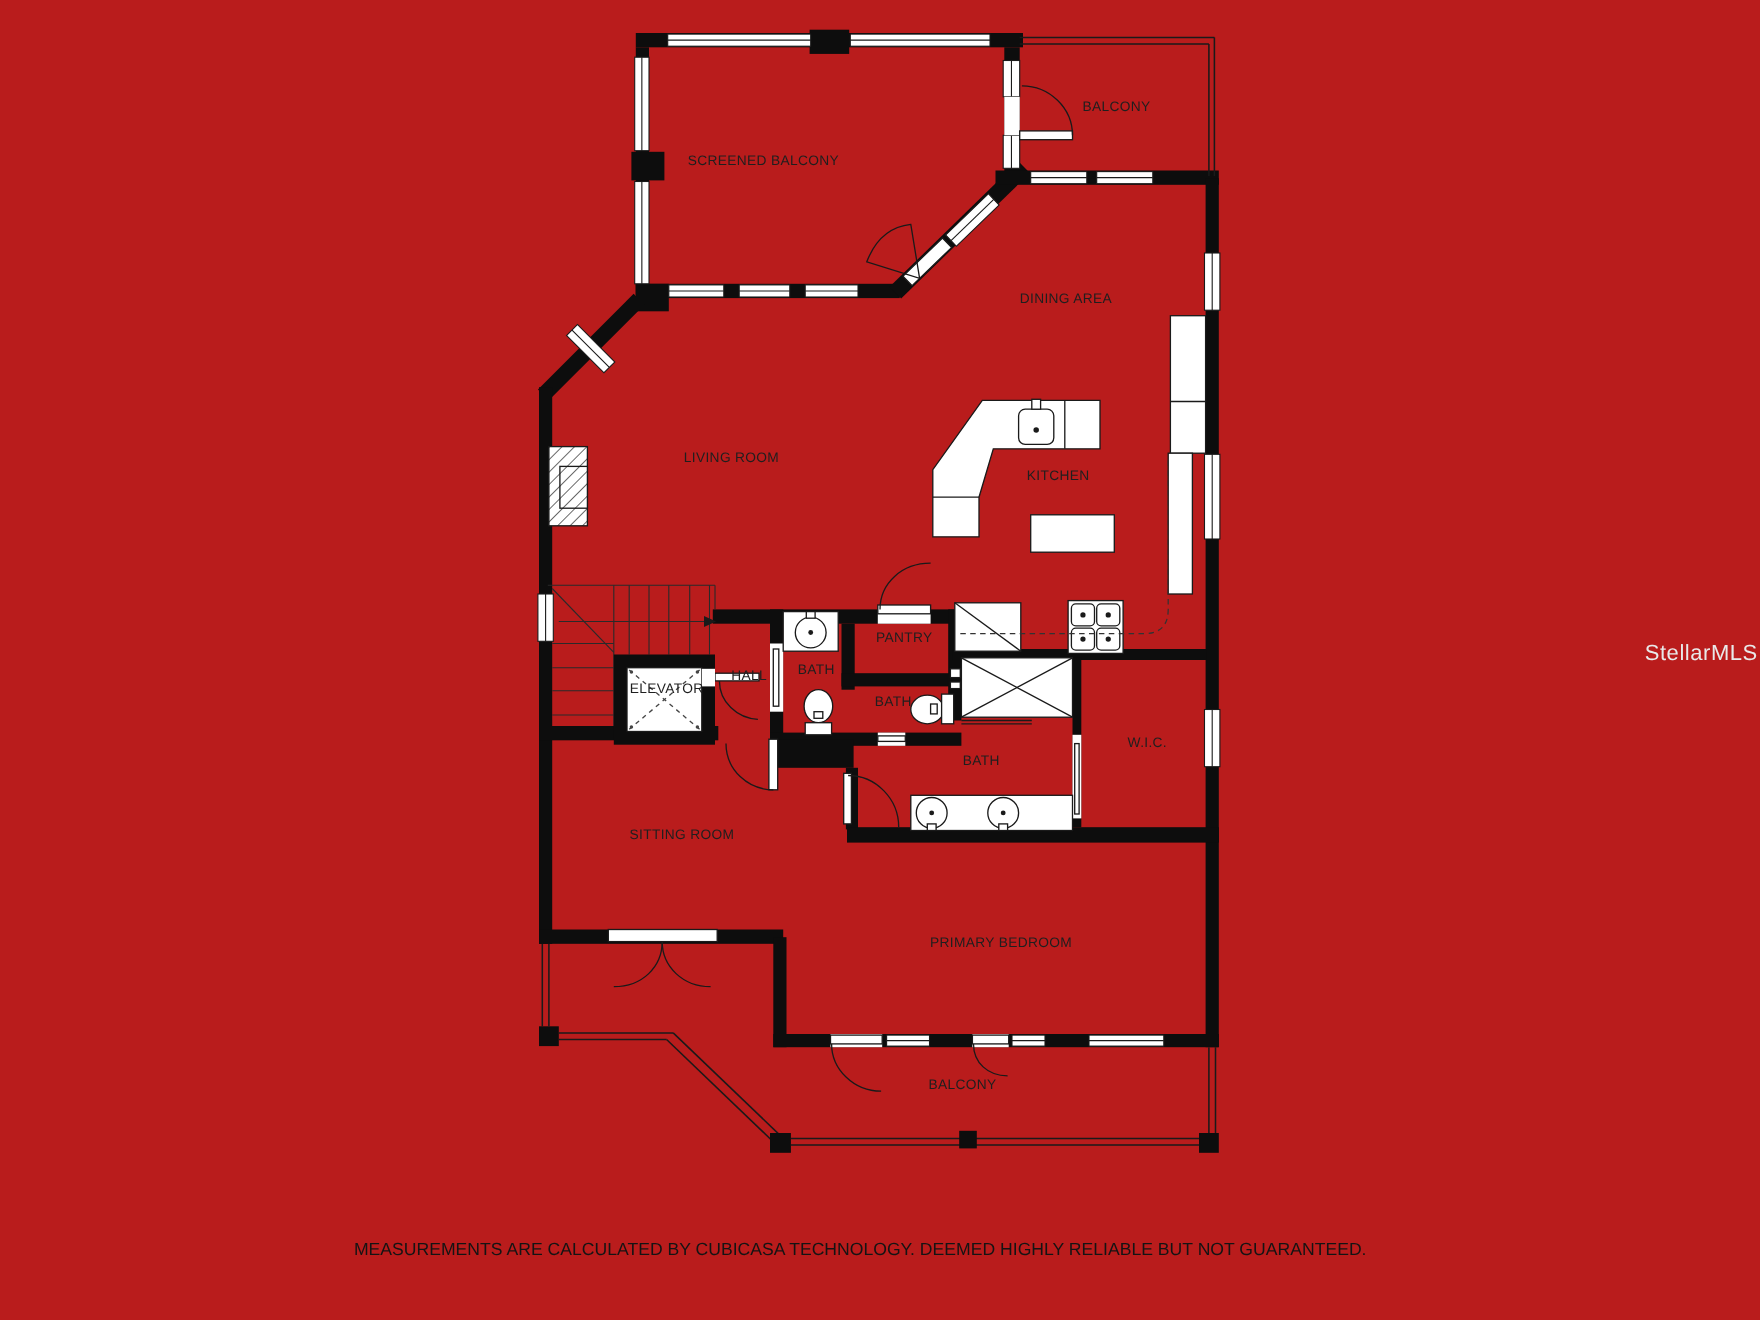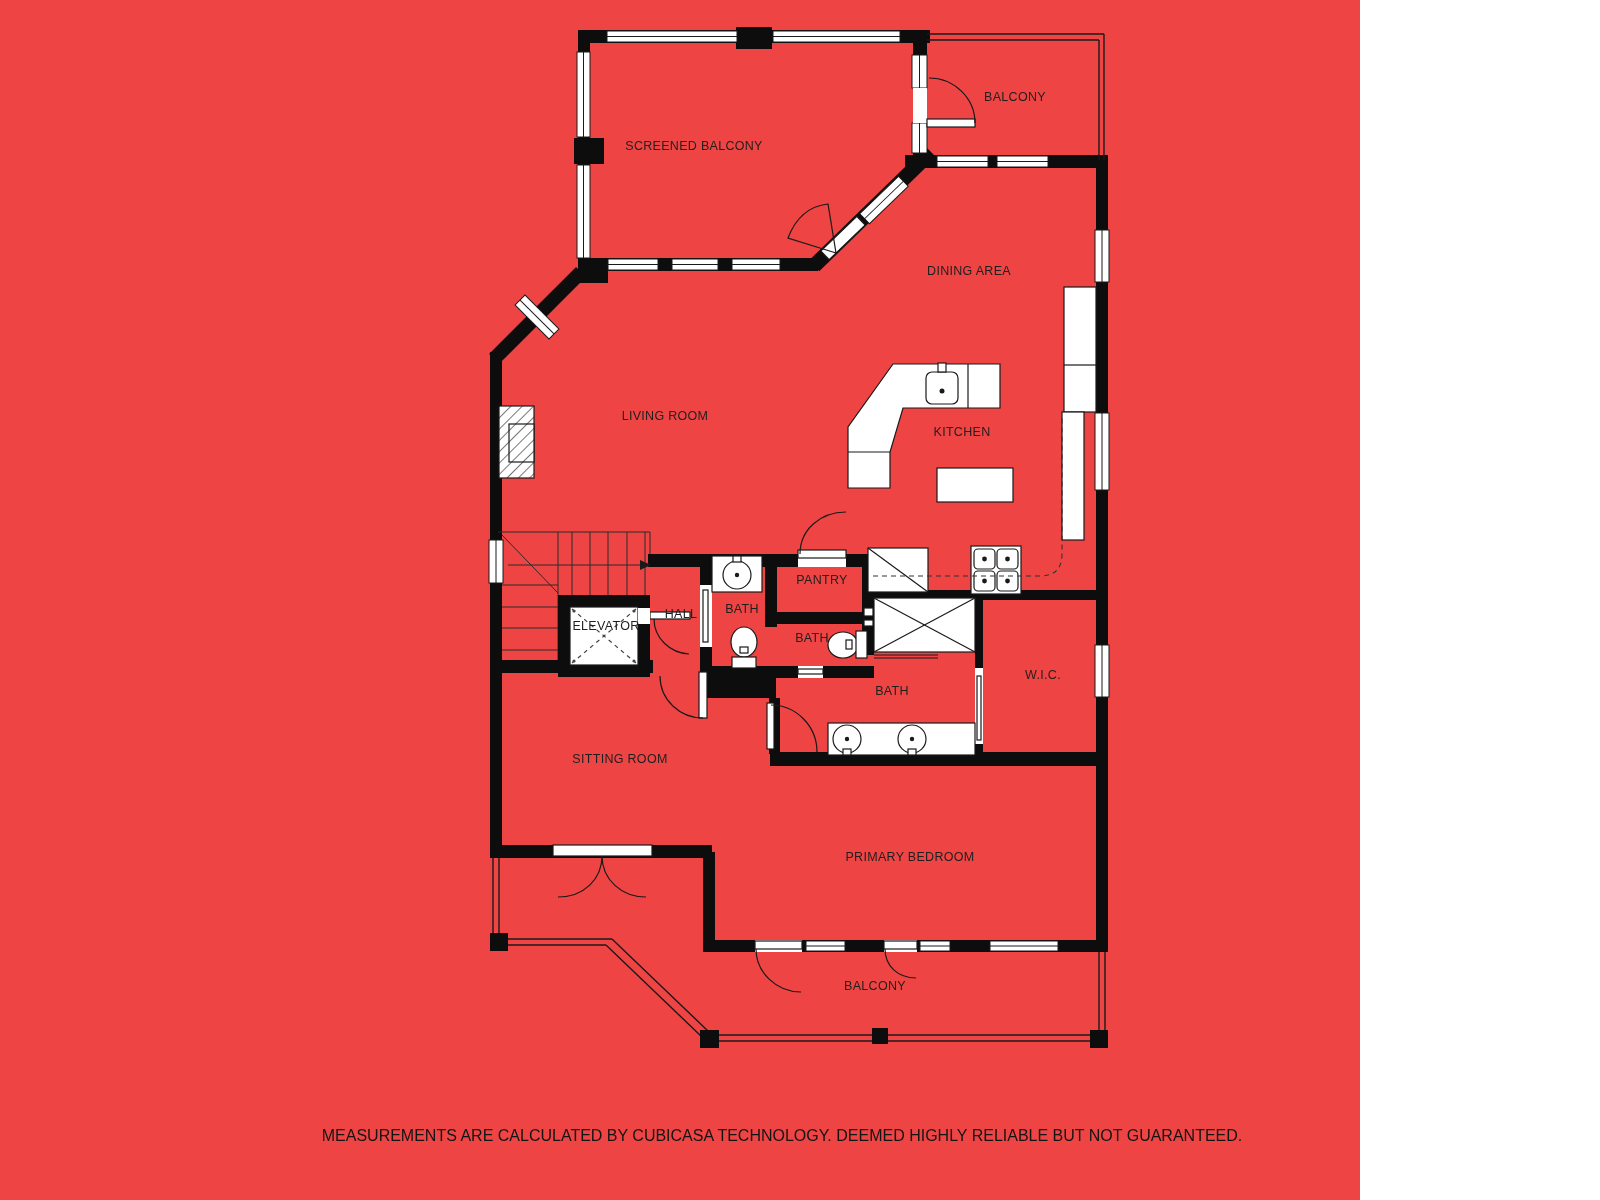--- a/index.html
+++ b/index.html
@@ -1,16 +1,16 @@
 <!DOCTYPE html>
 <html><head>
 <meta charset="utf-8">
 <style>
   html,body{margin:0;padding:0;background:#fff;}
-  .stage{position:relative;width:1360px;height:1200px;background:#ef4444;overflow:hidden;
+  .stage{position:relative;width:1600px;height:1200px;background:#b91c1c;overflow:hidden;
          font-family:"Liberation Sans", sans-serif;}
   svg{position:absolute;left:0;top:0;}
   .wall{fill:#0d0d0d;stroke:none;}
   .thin{stroke:#1a1a1a;stroke-width:1.2;fill:none;}
   .thin2{stroke:#2a2a2a;stroke-width:1;fill:none;}
   .fixture{fill:#ffffff;stroke:#1a1a1a;stroke-width:1.2;}
   .win rect{fill:#ffffff;stroke:#1a1a1a;stroke-width:1;}
   .win line{stroke:#1a1a1a;stroke-width:1;}
   .opening{fill:#ffffff;stroke:none;}
   .leaf{fill:#ffffff;stroke:#1a1a1a;stroke-width:1.2;}

